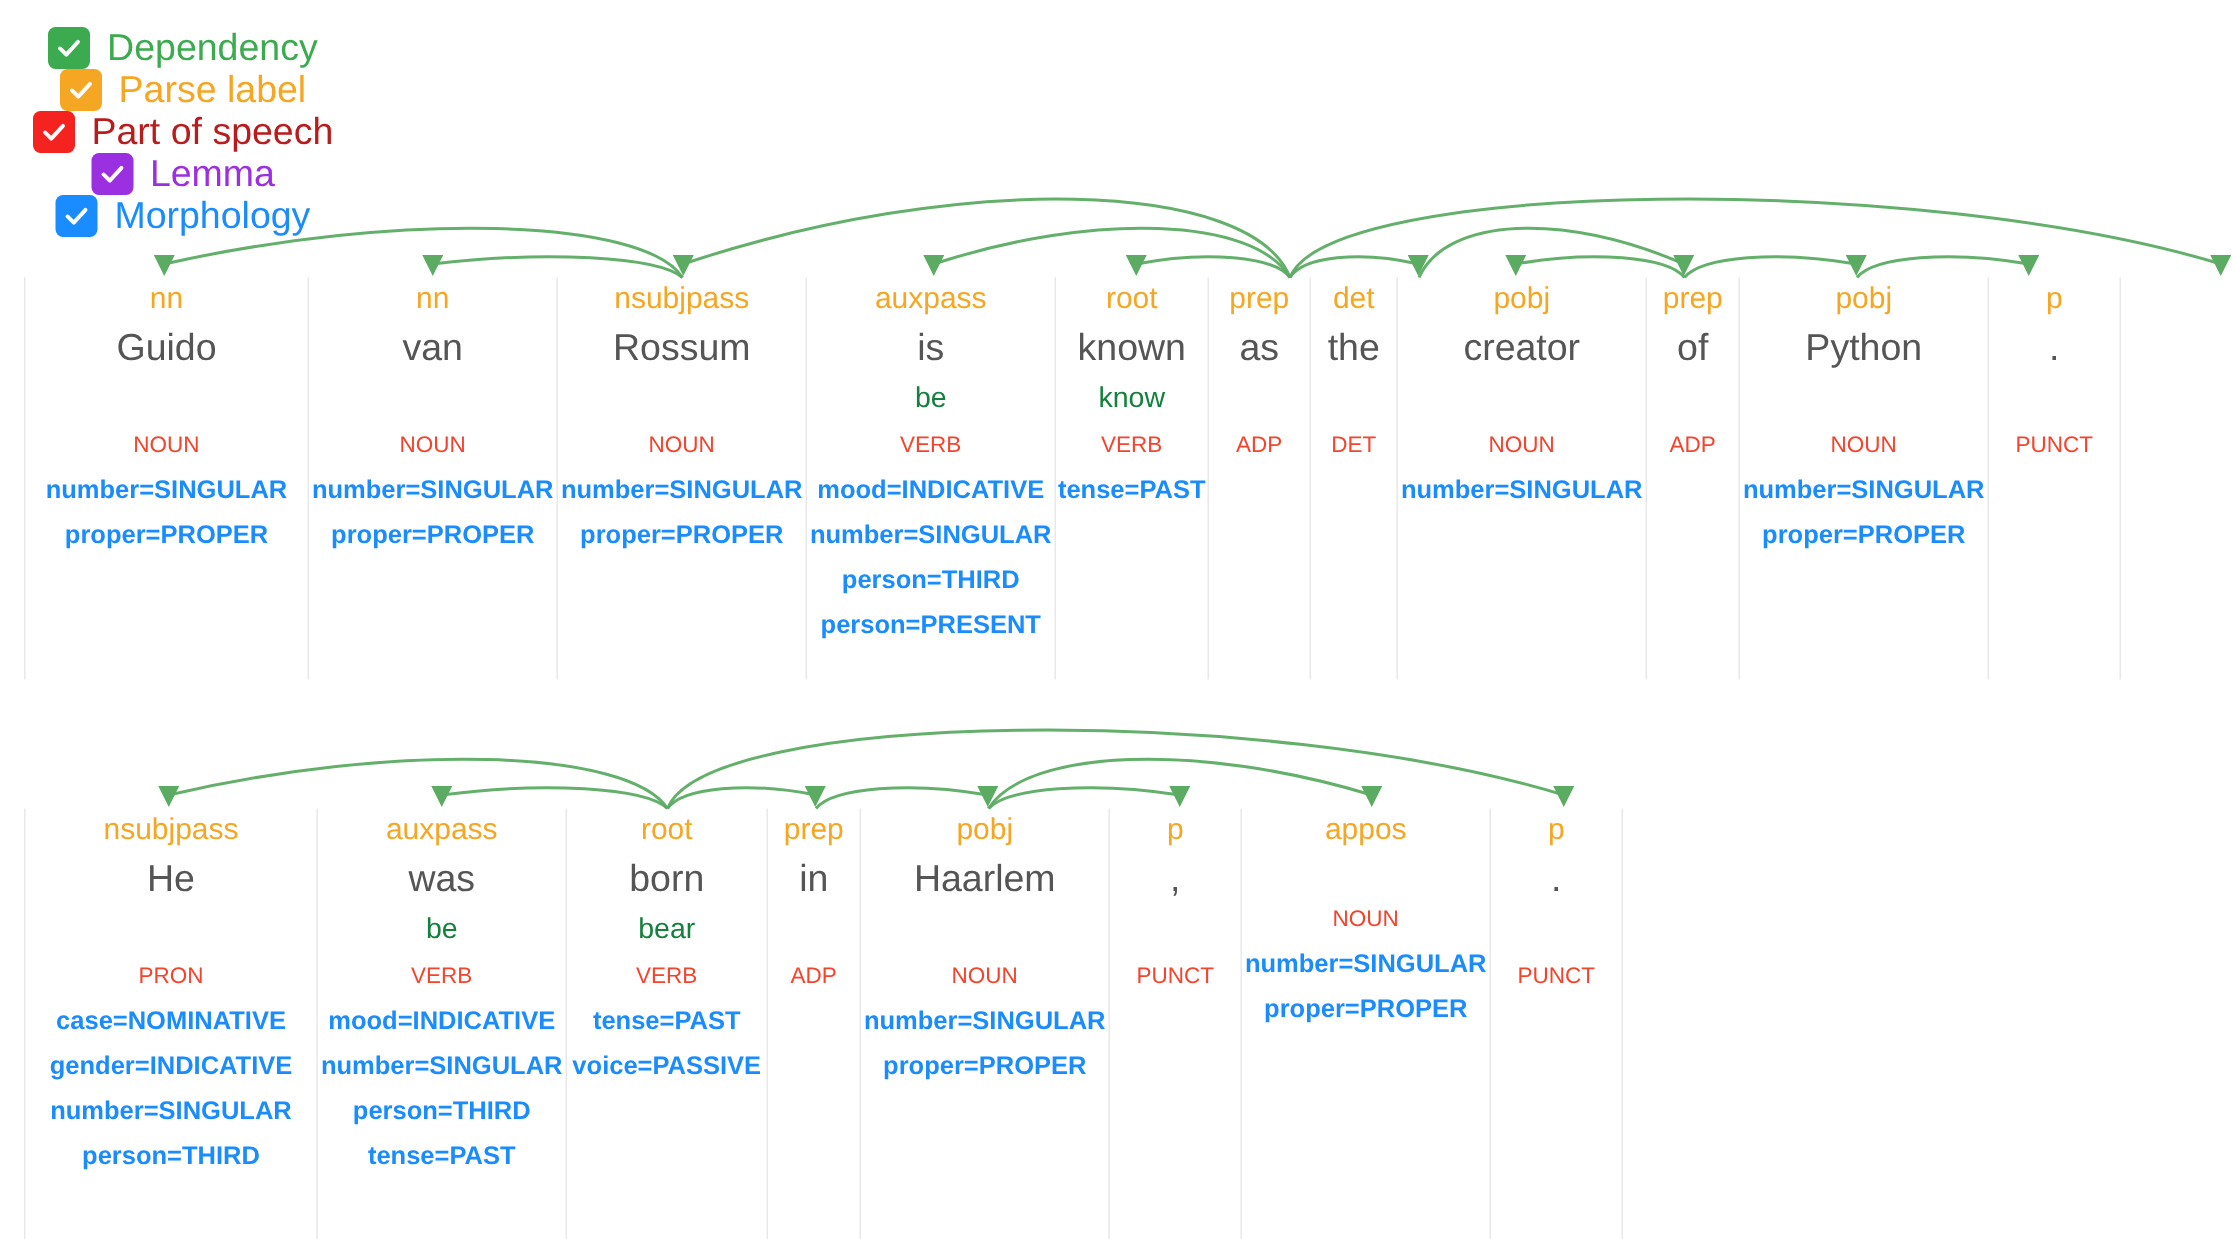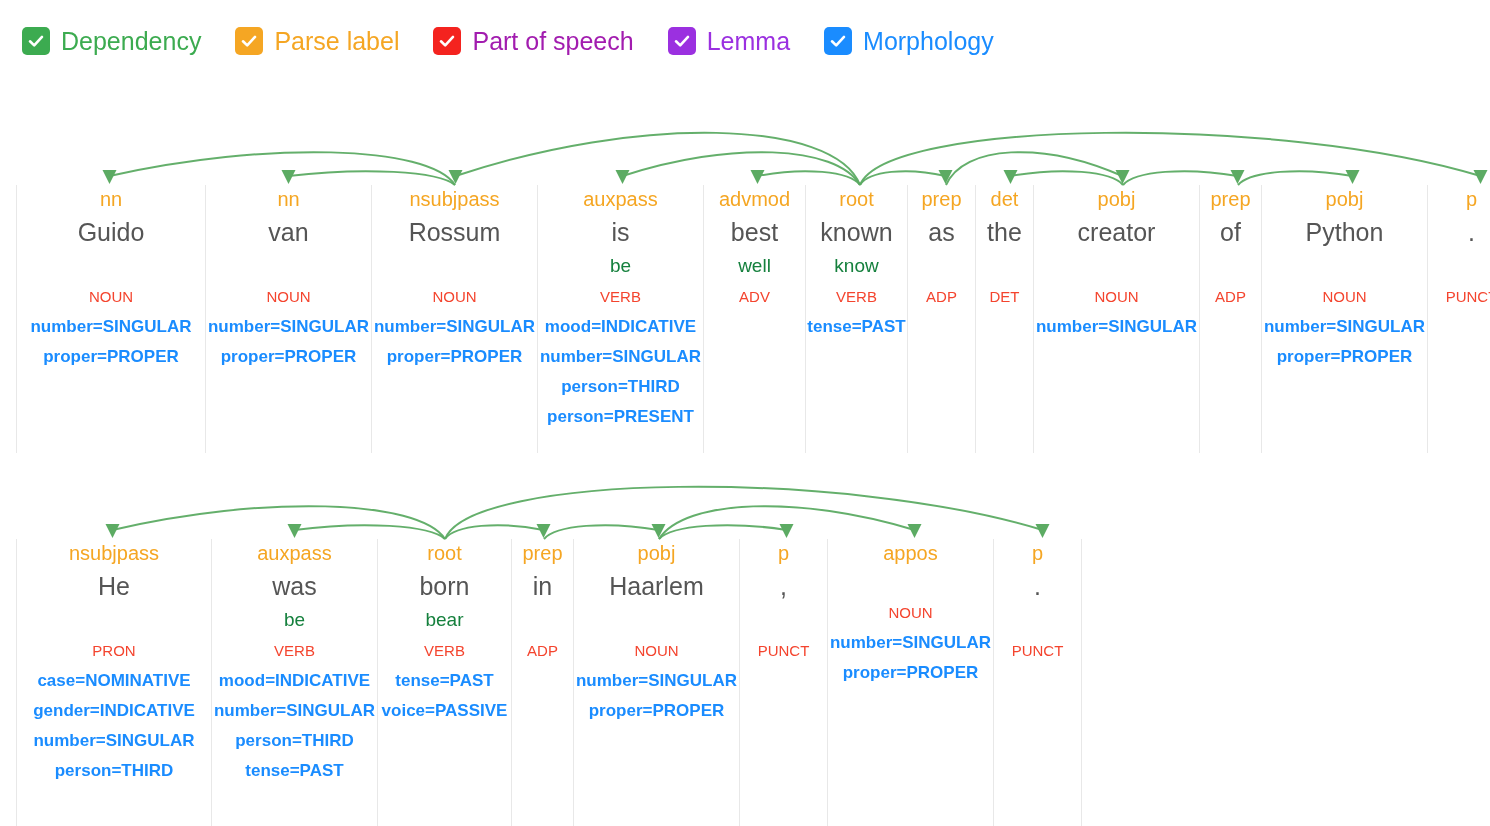--- a/index.html
+++ b/index.html
@@ -17,20 +17,21 @@
 
   
   #legend {
     position: absolute;
     left: 22px;
     top: 18px;
     height: 46px;
     display: flex;
     align-items: center;
     gap: 0px;
+    flex-direction: column;
   }
   .legend-item {
     display: flex;
     align-items: center;
     margin-right: 34px;
     cursor: pointer;
   }
   .legend-box {
     width: 28px;
     height: 28px;
@@ -133,21 +134,21 @@
         </svg>
       </span>
       <span class="legend-label" style="color: rgb(245, 166, 35);">Parse label</span>
     </div>
     <div class="legend-item">
       <span class="legend-box" style="background: rgb(244, 35, 31);">
         <svg width="20" height="20" viewBox="0 0 20 20">
           <path d="M4 10.3 L8.2 14.4 L16 5.9" fill="none" stroke="#ffffff" stroke-width="2.6" stroke-linecap="round" stroke-linejoin="round"></path>
         </svg>
       </span>
-      <span class="legend-label" style="color: #a21caf;">Part of speech</span>
+      <span class="legend-label" style="color: #b91c1c;">Part of speech</span>
     </div>
     <div class="legend-item">
       <span class="legend-box" style="background: rgb(155, 48, 224);">
         <svg width="20" height="20" viewBox="0 0 20 20">
           <path d="M4 10.3 L8.2 14.4 L16 5.9" fill="none" stroke="#ffffff" stroke-width="2.6" stroke-linecap="round" stroke-linejoin="round"></path>
         </svg>
       </span>
       <span class="legend-label" style="color: rgb(155, 48, 224);">Lemma</span>
     </div>
     <div class="legend-item">
@@ -236,26 +237,20 @@
       </div>
       <div class="token-col" style="width: 166px; min-height: 268px;">
         <div class="tok-dep">auxpass</div>
         <div class="tok-word">is</div>
         <div class="tok-lemma">be</div>
         <div class="tok-pos">VERB</div>
         <div class="tok-morph">mood=INDICATIVE</div>
         <div class="tok-morph">number=SINGULAR</div>
         <div class="tok-morph">person=THIRD</div>
         <div class="tok-morph">person=PRESENT</div>
-      </div>
-      <div class="token-col" style="width: 102px; min-height: 268px;">
-        <div class="tok-dep">advmod</div>
-        <div class="tok-word">best</div>
-        <div class="tok-lemma">well</div>
-        <div class="tok-pos">ADV</div>
       </div>
       <div class="token-col" style="width: 102px; min-height: 268px;">
         <div class="tok-dep">root</div>
         <div class="tok-word">known</div>
         <div class="tok-lemma">know</div>
         <div class="tok-pos">VERB</div>
         <div class="tok-morph">tense=PAST</div>
       </div>
       <div class="token-col" style="width: 68px; min-height: 268px;">
         <div class="tok-dep">prep</div>

